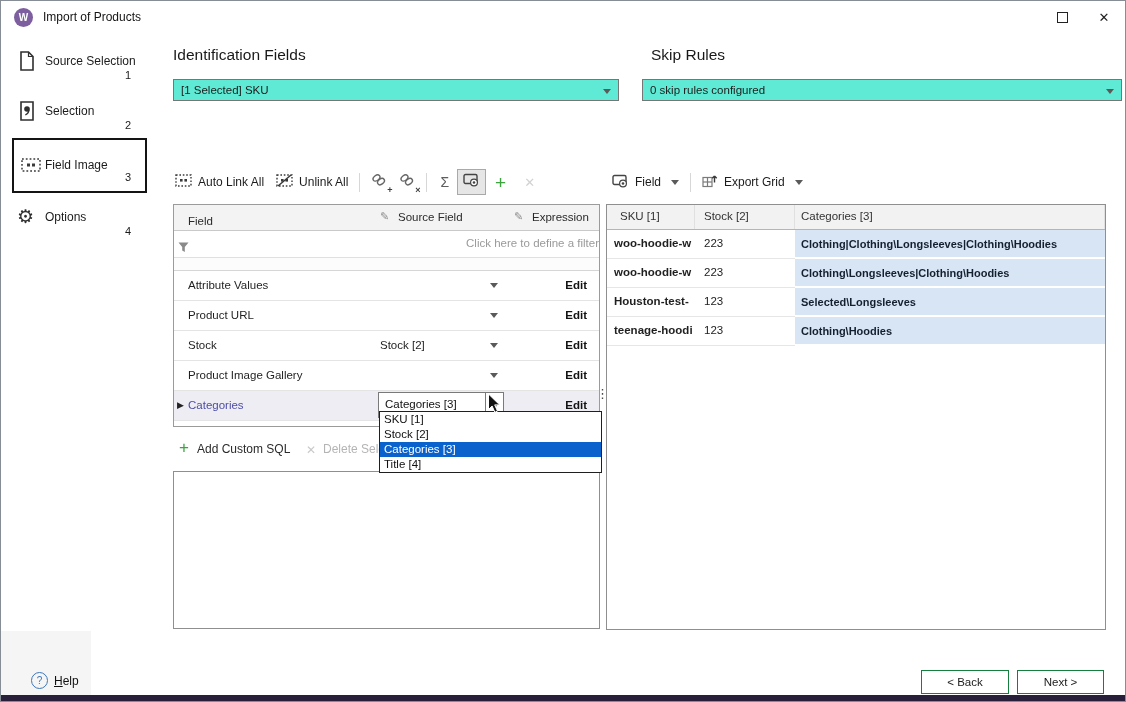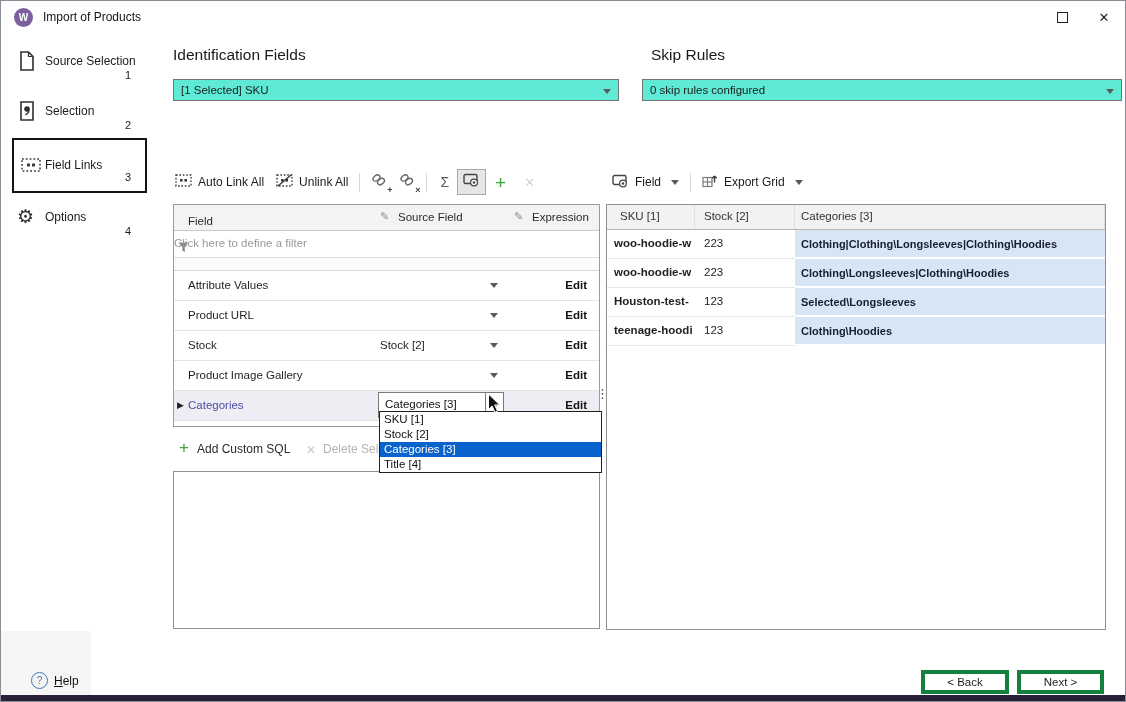--- a/index.html
+++ b/index.html
@@ -44,21 +44,21 @@
   .tb .tri{margin-left:4px;}
   
   .lgrid{position:absolute;left:172px;top:203px;width:427px;height:223px;border:1px solid #9b9b9b;background:#fff;box-sizing:border-box;overflow:hidden;}
   .g-header{position:relative;height:25px;background:#f3f3f3;border-bottom:1px solid #c9c9c9;font-size:11.5px;color:#2a2a2a;}
   .g-header .c1{position:absolute;left:14px;top:10px;}
   .g-header .pencil{position:absolute;top:5px;font-size:11px;color:#8f8f8f;}
   .g-header .p1{left:206px;} .g-header .c2{position:absolute;left:224px;top:6px;}
   .g-header .p2{left:340px;} .g-header .c3{position:absolute;left:358px;top:6px;}
   .g-filter{position:relative;height:26px;border-bottom:1px solid #e0e0e0;}
   .g-filter .funnel{position:absolute;left:4px;top:8px;}
-  .g-filter .ftext{position:absolute;left:0;right:0;top:6px;text-align:left;font-size:11.5px;color:#9a9a9a;}
+  .g-filter .ftext{position:absolute;left:0;right:0;top:6px;text-align:right;font-size:11.5px;color:#9a9a9a;}
   .g-strip{height:12px;border-bottom:1px solid #d6d6d6;background:#fcfcfc;}
   .g-row{position:relative;height:29px;border-bottom:1px solid #e4e4e4;font-size:11.5px;}
   .g-row .fname{position:absolute;left:14px;top:8px;color:#1f1f1f;white-space:nowrap;}
   .g-row .fsource{position:absolute;left:206px;top:8px;color:#1f1f1f;}
   .g-row .row-tri{position:absolute;left:316px;top:12px;}
   .g-row .edit{position:absolute;right:12px;top:8px;font-weight:bold;color:#111;}
   .g-row.sel{background:#ededf3;}
   .g-row.sel .fname{color:#4d4da6;}
   .row-marker{position:absolute;left:3px;top:9px;font-size:9px;color:#222;}
   .cell-editor{position:absolute;left:204px;top:1px;width:126px;height:26px;background:#fff;border:1px solid #7a7a7a;box-sizing:border-box;}
@@ -85,21 +85,21 @@
   .rc2{width:100px;padding:7px 0 0 9px;color:#222;border-bottom:1px solid #e6e6e6;}
   .rc3{width:310px;padding:8px 0 0 6px;background:#d8e5f5;border-bottom:2px solid #fff;font-weight:bold;font-size:11px;color:#15202f;}
   .hc1{width:88px;padding-left:13px;} .hc2{width:100px;padding-left:9px;} .hc3{width:310px;padding-left:6px;}
   
   .splitter-dots{position:absolute;left:595px;top:385px;font-size:13px;color:#4a4a4a;z-index:60;}
   .cursor-svg{position:absolute;left:486px;top:392px;z-index:100;}
   .footer-help{position:absolute;left:30px;top:671px;display:flex;align-items:center;gap:6px;}
   .help-circle{width:15px;height:15px;border-radius:50%;border:1px solid #4076b8;color:#4076b8;font-size:10px;display:flex;align-items:center;justify-content:center;}
   .help-label{display:inline-block;font-size:12px;color:#111;}
   .help-label::first-letter{text-decoration:underline;}
-  .dlg-btn{position:absolute;top:669px;height:24px;border:4px solid #15803d;background:#ffffff;
+  .dlg-btn{position:absolute;top:669px;height:24px;border:1px solid #15803d;background:#ffffff;
     font-size:11.5px;color:#1c1c1c;display:flex;align-items:center;justify-content:center;box-sizing:border-box;}
   .btn-back{left:920px;width:88px;} .btn-next{left:1016px;width:87px;}
   .gray-block{position:absolute;left:0;top:630px;width:90px;height:64px;background:#f5f5f5;}
   .bottom-strip{position:absolute;left:0;bottom:0;width:100%;height:6px;background:#28203a;z-index:5;}
 </style>
 </head>
 <body>
 
 <div class="window">
 
@@ -142,21 +142,21 @@
 
   <div class="wiz-active-box"></div>
   <div class="wiz" style="top:154px;height:34px;">
     <span class="icon" style="left:20px;top:3px;">
       <svg width="20" height="14">
           <rect x="1" y="1" width="18" height="12" fill="none" stroke="#3a3a3a" stroke-width="1.5" stroke-dasharray="1.8 2"></rect>
           <rect x="6" y="5.5" width="3" height="3" fill="#3a3a3a"></rect>
           <rect x="11" y="5.5" width="3" height="3" fill="#3a3a3a"></rect>
         </svg>
     </span>
-    <span class="lbl">Field Links</span>
+    <span class="lbl">Field Image</span>
     <span class="num" style="top:16px;">3</span>
   </div>
 
   <div class="wiz" style="top:206px;height:34px;">
     <span class="icon" style="left:16px;top:0;"><span class="gear-glyph">⚙</span></span>
     <span class="lbl">Options</span>
     <span class="num">4</span>
   </div>
 
   <div class="h-section" style="left:172px;top:45px;">Identification Fields</div>

